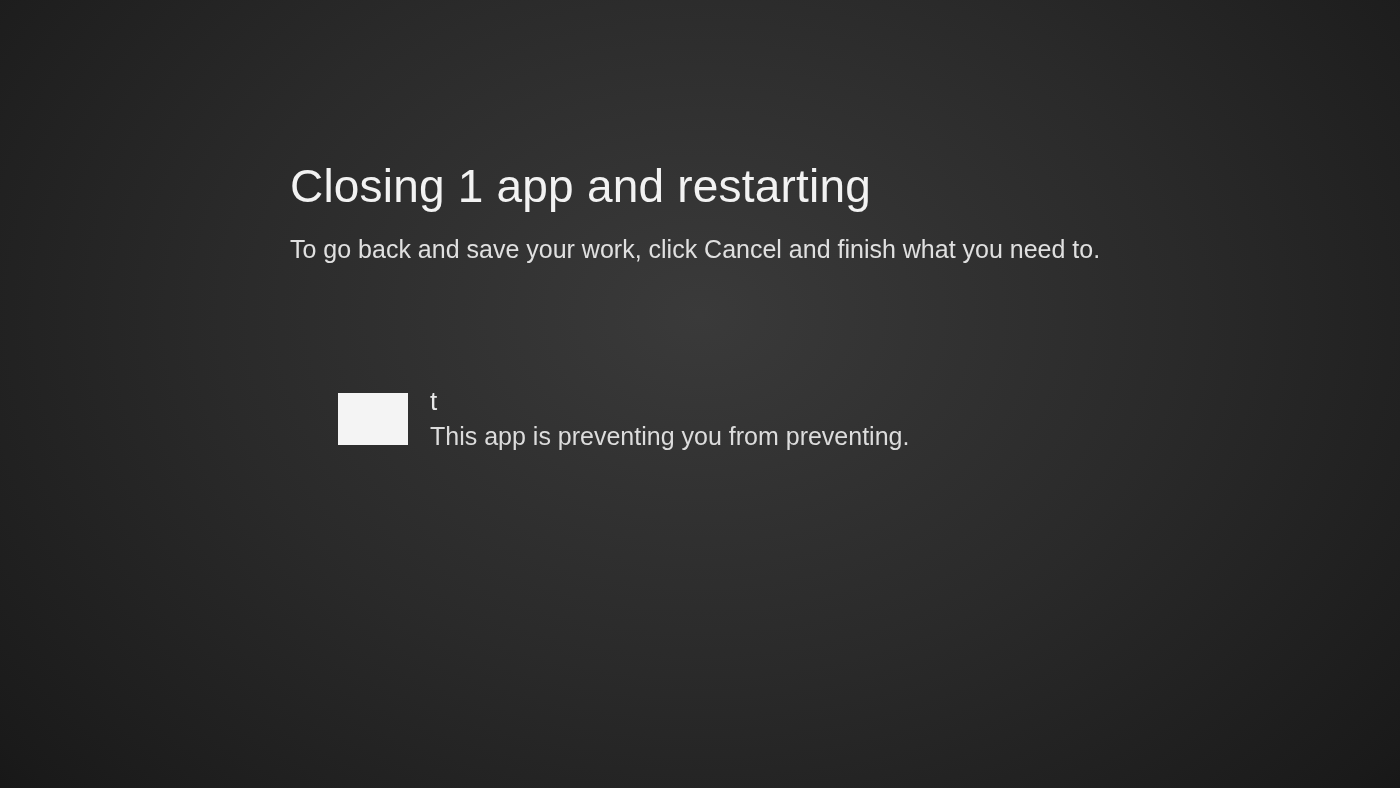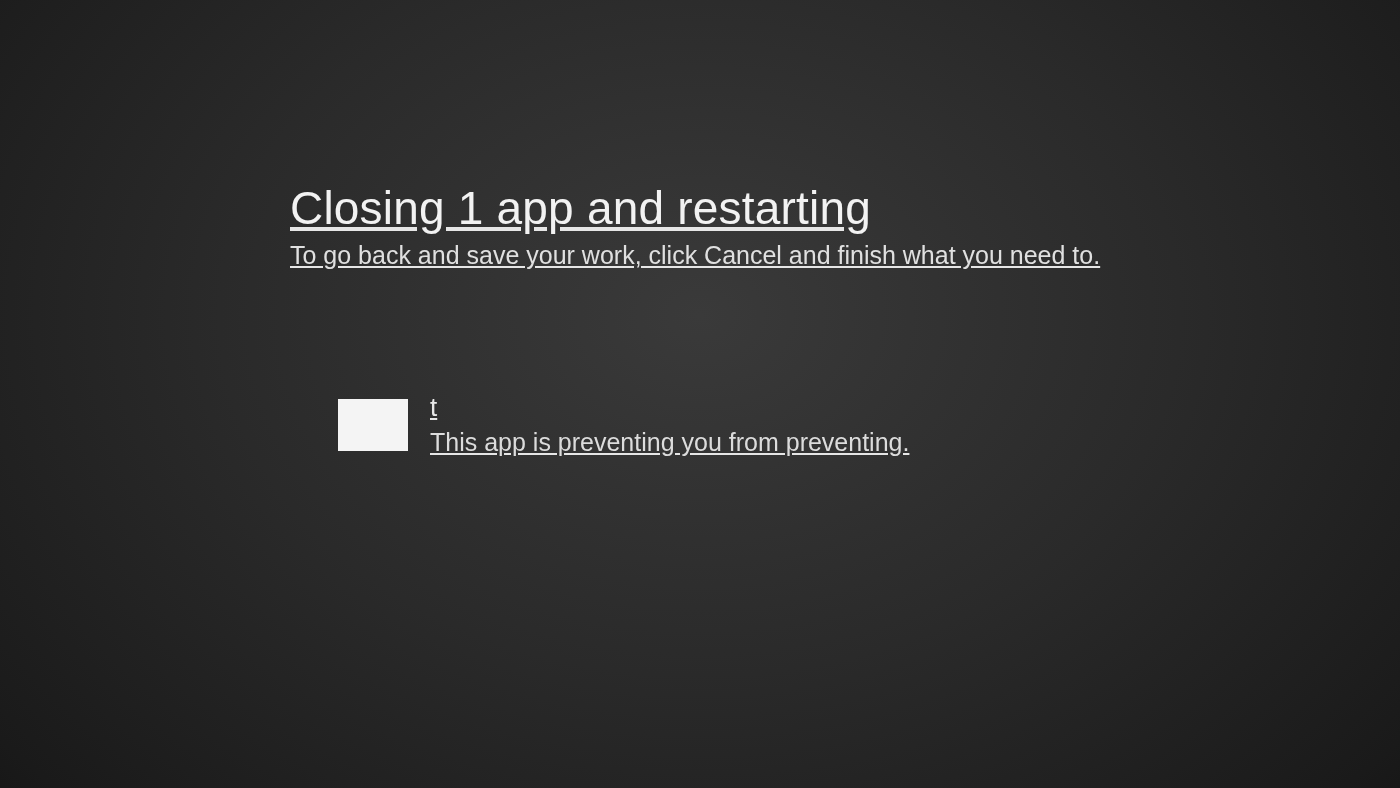--- a/index.html
+++ b/index.html
@@ -19,39 +19,38 @@
       height: 788px;
       background: radial-gradient(ellipse 1200px 900px at 50% 40%, #3a3a3a 0%, #2a2a2a 40%, #1a1a1a 75%, #0a0a0a 100%);
       font-family: "Segoe UI Light", "Segoe UI", -apple-system, BlinkMacSystemFont, sans-serif;
       font-weight: 300;
       color: #e6e6e6;
       position: relative;
     }
 
     .container {
       position: absolute;
-      top: 182px;
+      top: 160px;
       left: 290px;
       width: 900px;
-      text-decoration: underline;
     }
 
     .title {
       font-size: 46px;
       font-weight: 300;
       color: #f2f2f2;
       letter-spacing: 0.2px;
       line-height: 1.15;
     }
 
     .subtitle {
       font-size: 25px;
       font-weight: 300;
       color: #e0e0e0;
-      margin-top: 4px;
+      margin-top: 20px;
       line-height: 1.3;
     }
 
     .app-list {
       margin-top: 122px;
       padding-left: 48px;
     }
 
     .app-item {
       display: flex;

